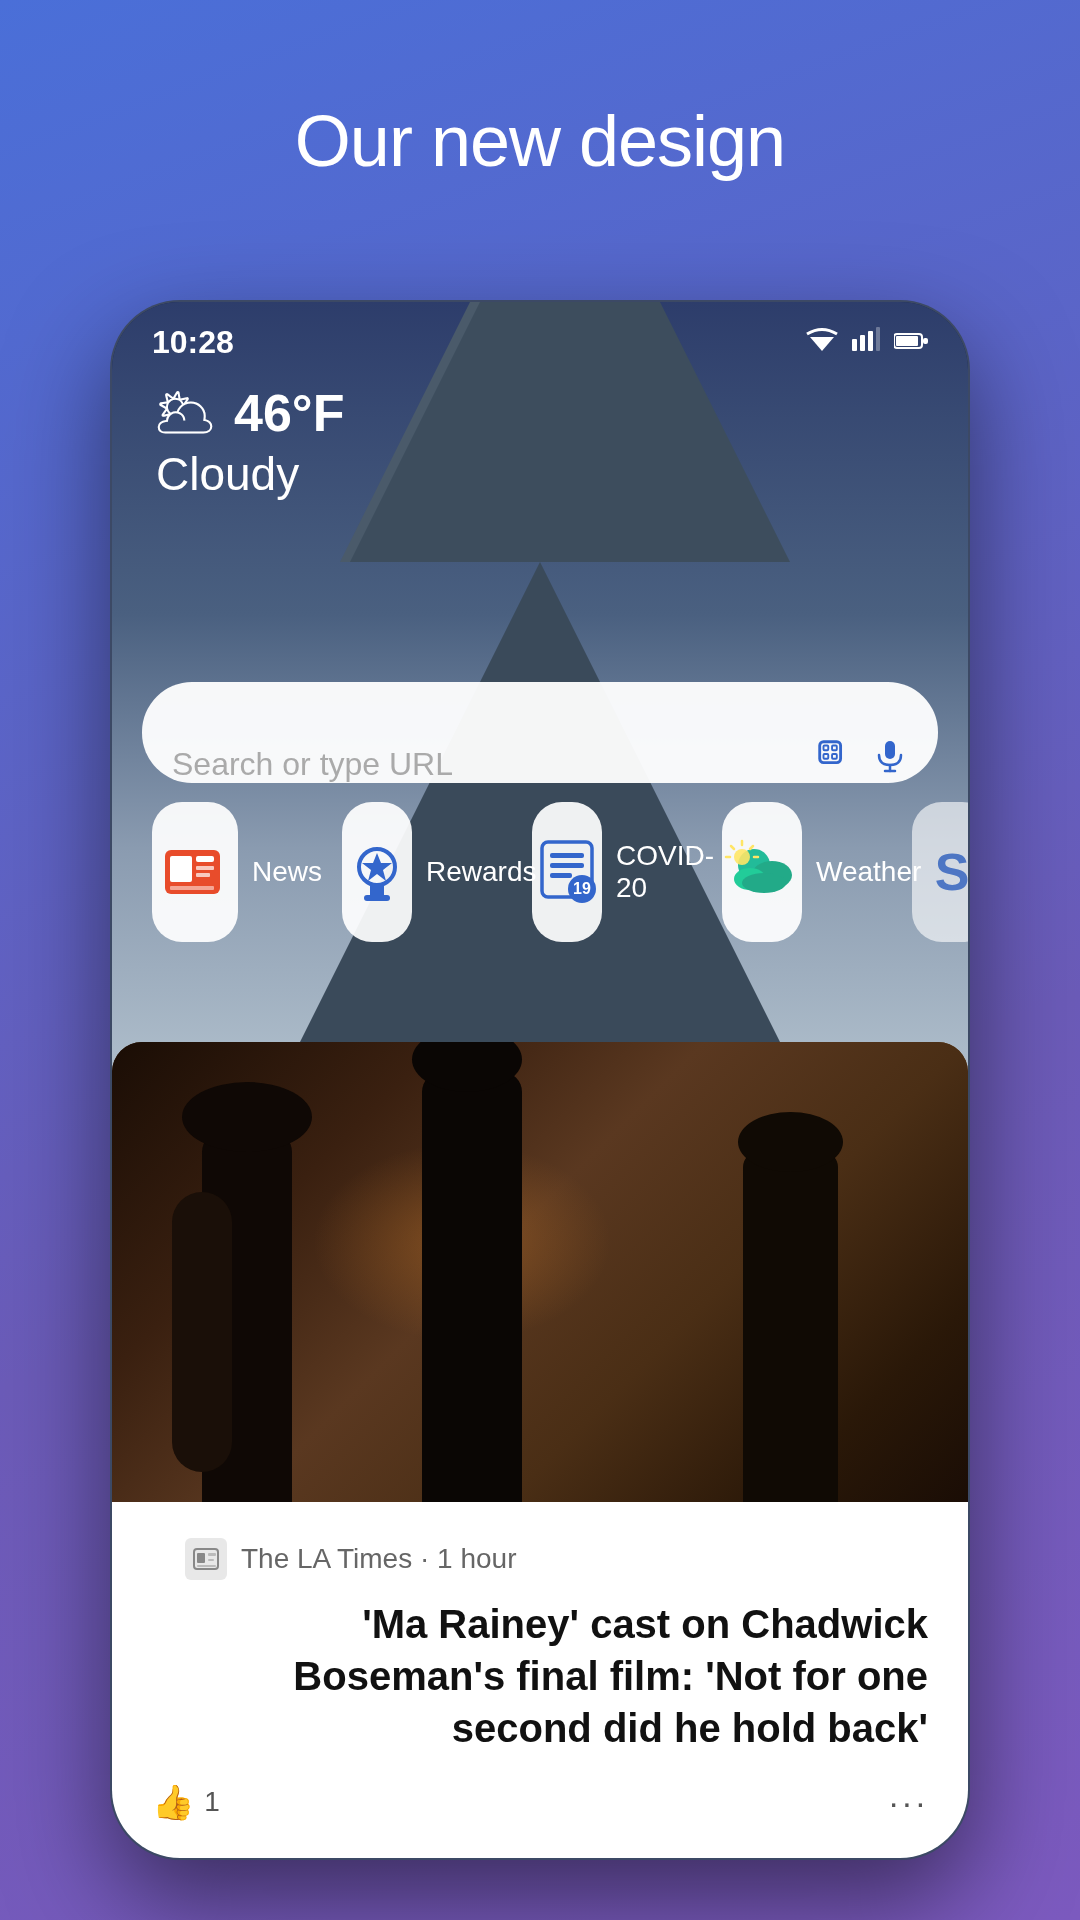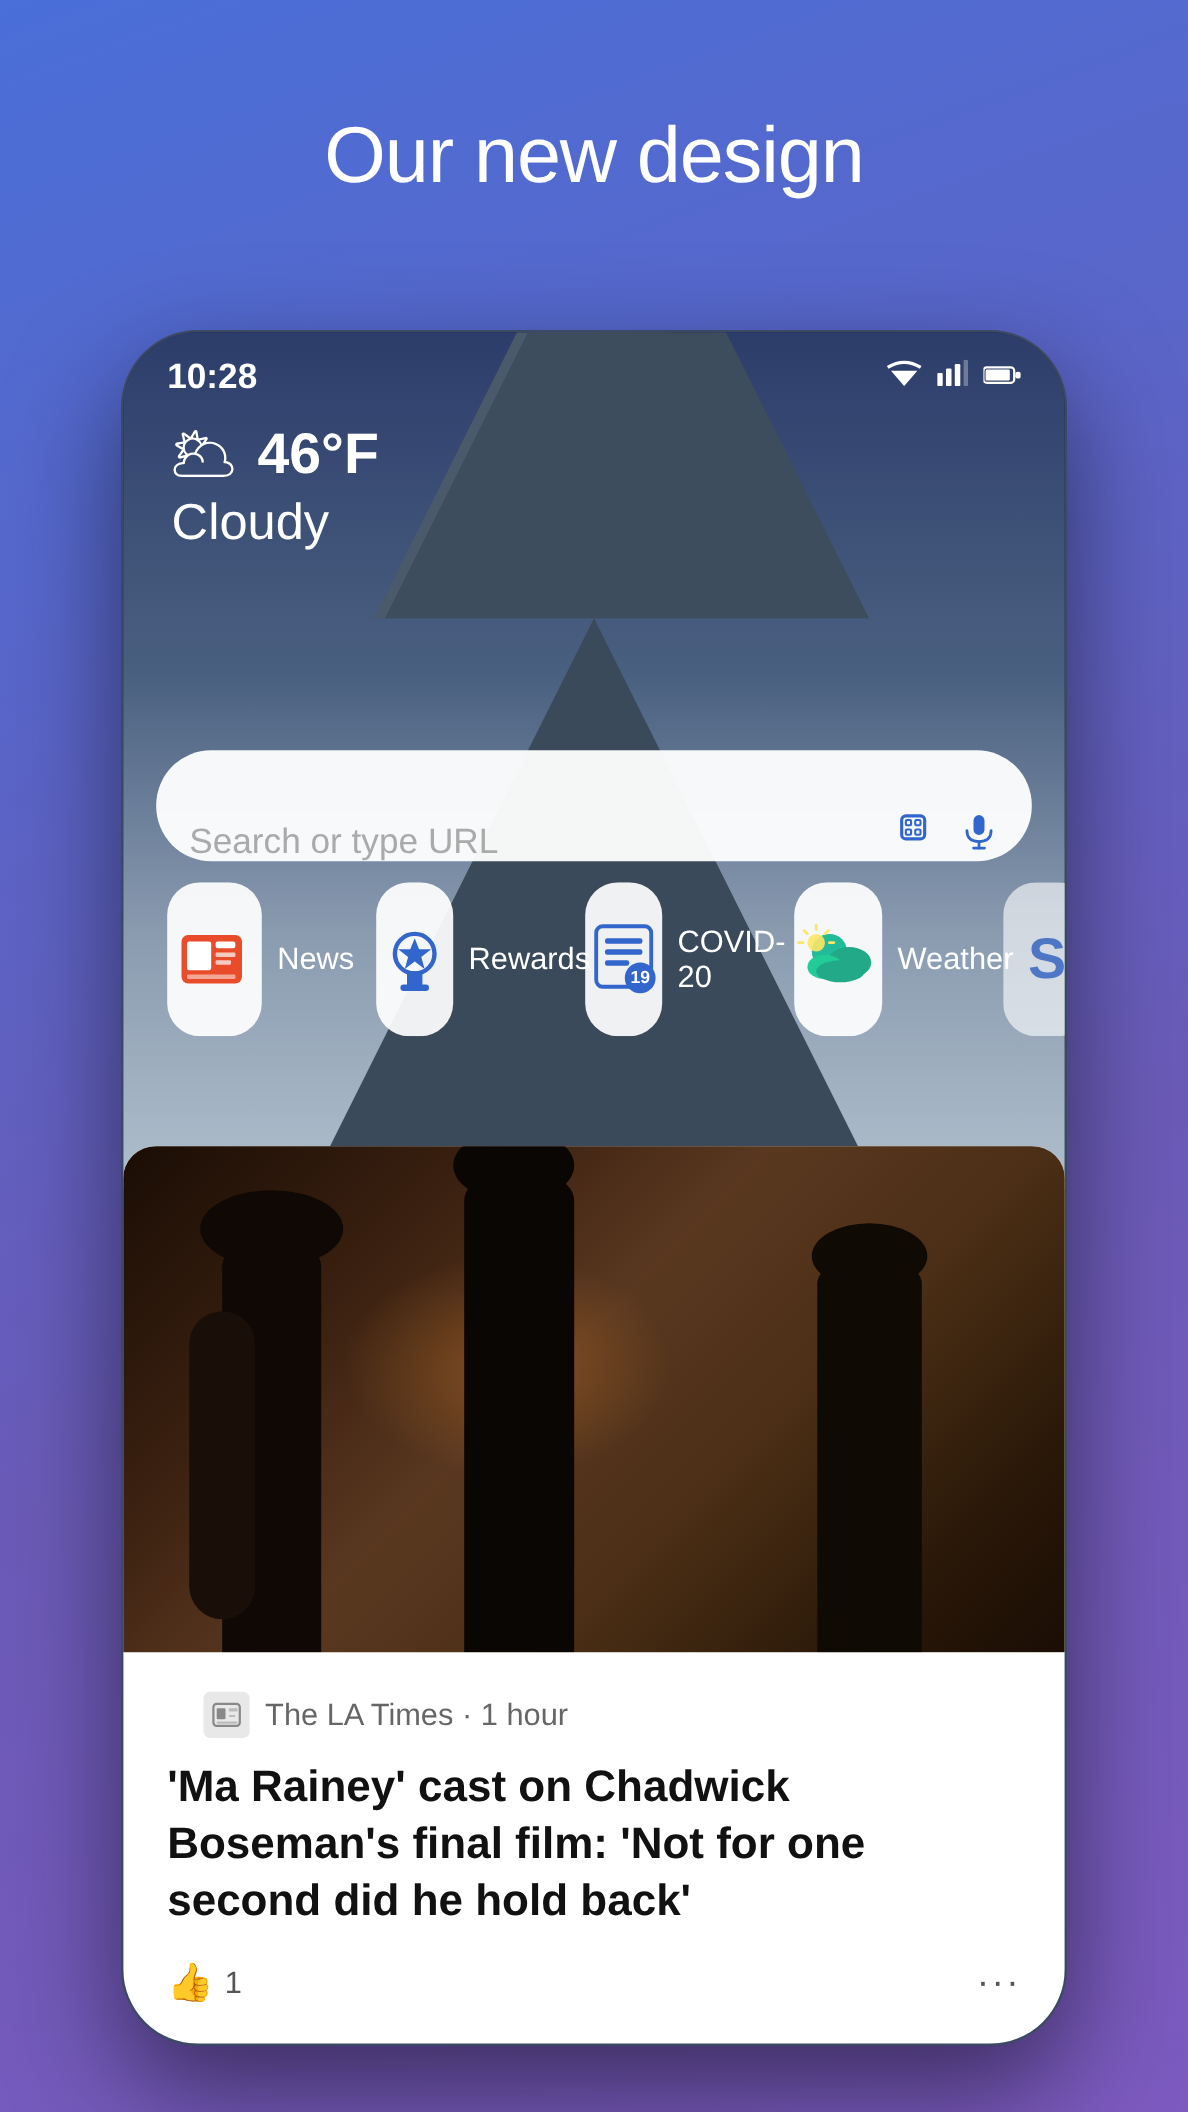--- a/index.html
+++ b/index.html
@@ -243,20 +243,21 @@
     .news-source-text {
       font-size: 28px;
       color: #666;
     }
     .news-headline {
       font-size: 40px;
       font-weight: 700;
       color: #111;
       line-height: 1.3;
       margin-bottom: 28px;
+      text-align: right;
     }
     .news-actions {
       display: flex;
       justify-content: space-between;
       align-items: center;
     }
     .like-btn {
       display: flex;
       align-items: center;
       gap: 10px;

